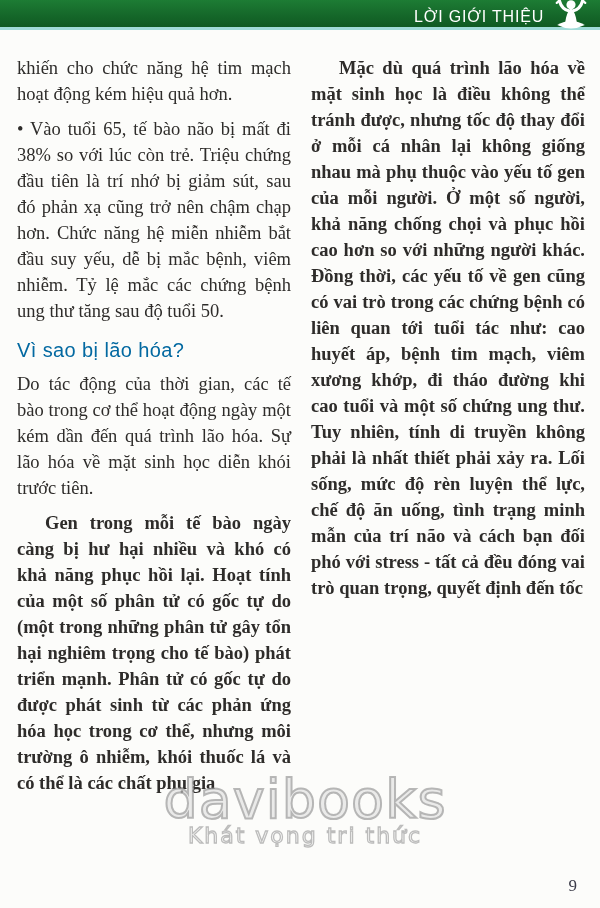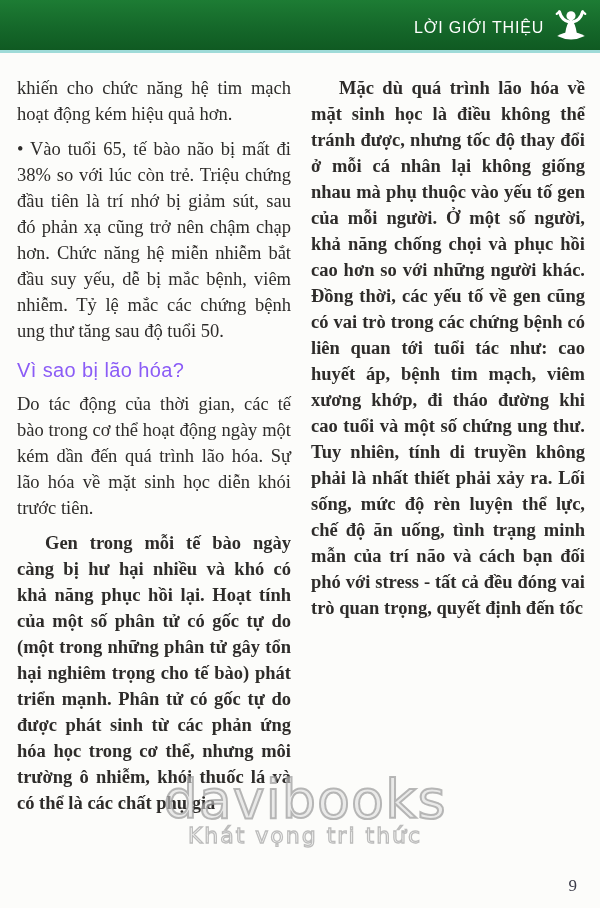--- a/index.html
+++ b/index.html
@@ -10,21 +10,21 @@
     background: #fcfcfa;
     overflow: hidden;
     font-family: "Liberation Serif", "DejaVu Serif", serif;
     color: #2e2c2a;
   }
 
   
   .header {
     position: absolute;
     top: 0; left: 0; right: 0;
-    height: 53px;
+    height: 30px;
     background: linear-gradient(180deg, #1d7c34 0%, #15682a 55%, #0f5a22 100%);
     border-bottom: 3px solid #9fdbd8;
     display: flex;
     align-items: center;
     justify-content: flex-end;
     padding-right: 10px;
     box-sizing: border-box;
   }
   .header-title {
     color: #ffffff;
@@ -37,42 +37,42 @@
   .header-icon svg {
     display: block;
     width: 38px;
     height: 36px;
     margin-top: 2px;
   }
 
   
   .columns {
     position: absolute;
-    top: 48px; left: 0; right: 0;
+    top: 28px; left: 0; right: 0;
     display: flex;
     gap: 20px;
     padding: 27px 15px 0 17px;
     box-sizing: border-box;
   }
   .col { flex: 1 1 0; min-width: 0; }
   .col p {
     margin: 0 0 9px 0;
     font-size: 18.5px;
     line-height: 26px;
     text-align: justify;
     text-justify: inter-word;
   }
   .col p.indent { text-indent: 28px; font-weight: bold; }
   .section-heading {
     font-family: "Liberation Sans", "DejaVu Sans", sans-serif;
     font-size: 20px;
     font-weight: 400;
     letter-spacing: 0.4px;
     margin: 15px 0 9px 0;
-    color: #8b5cf6;
+    color: #0369a1;
   }
 
   
   .watermark {
     position: absolute;
     left: 0;
     top: 772px;
     width: 610px;
     text-align: center;
     pointer-events: none;

